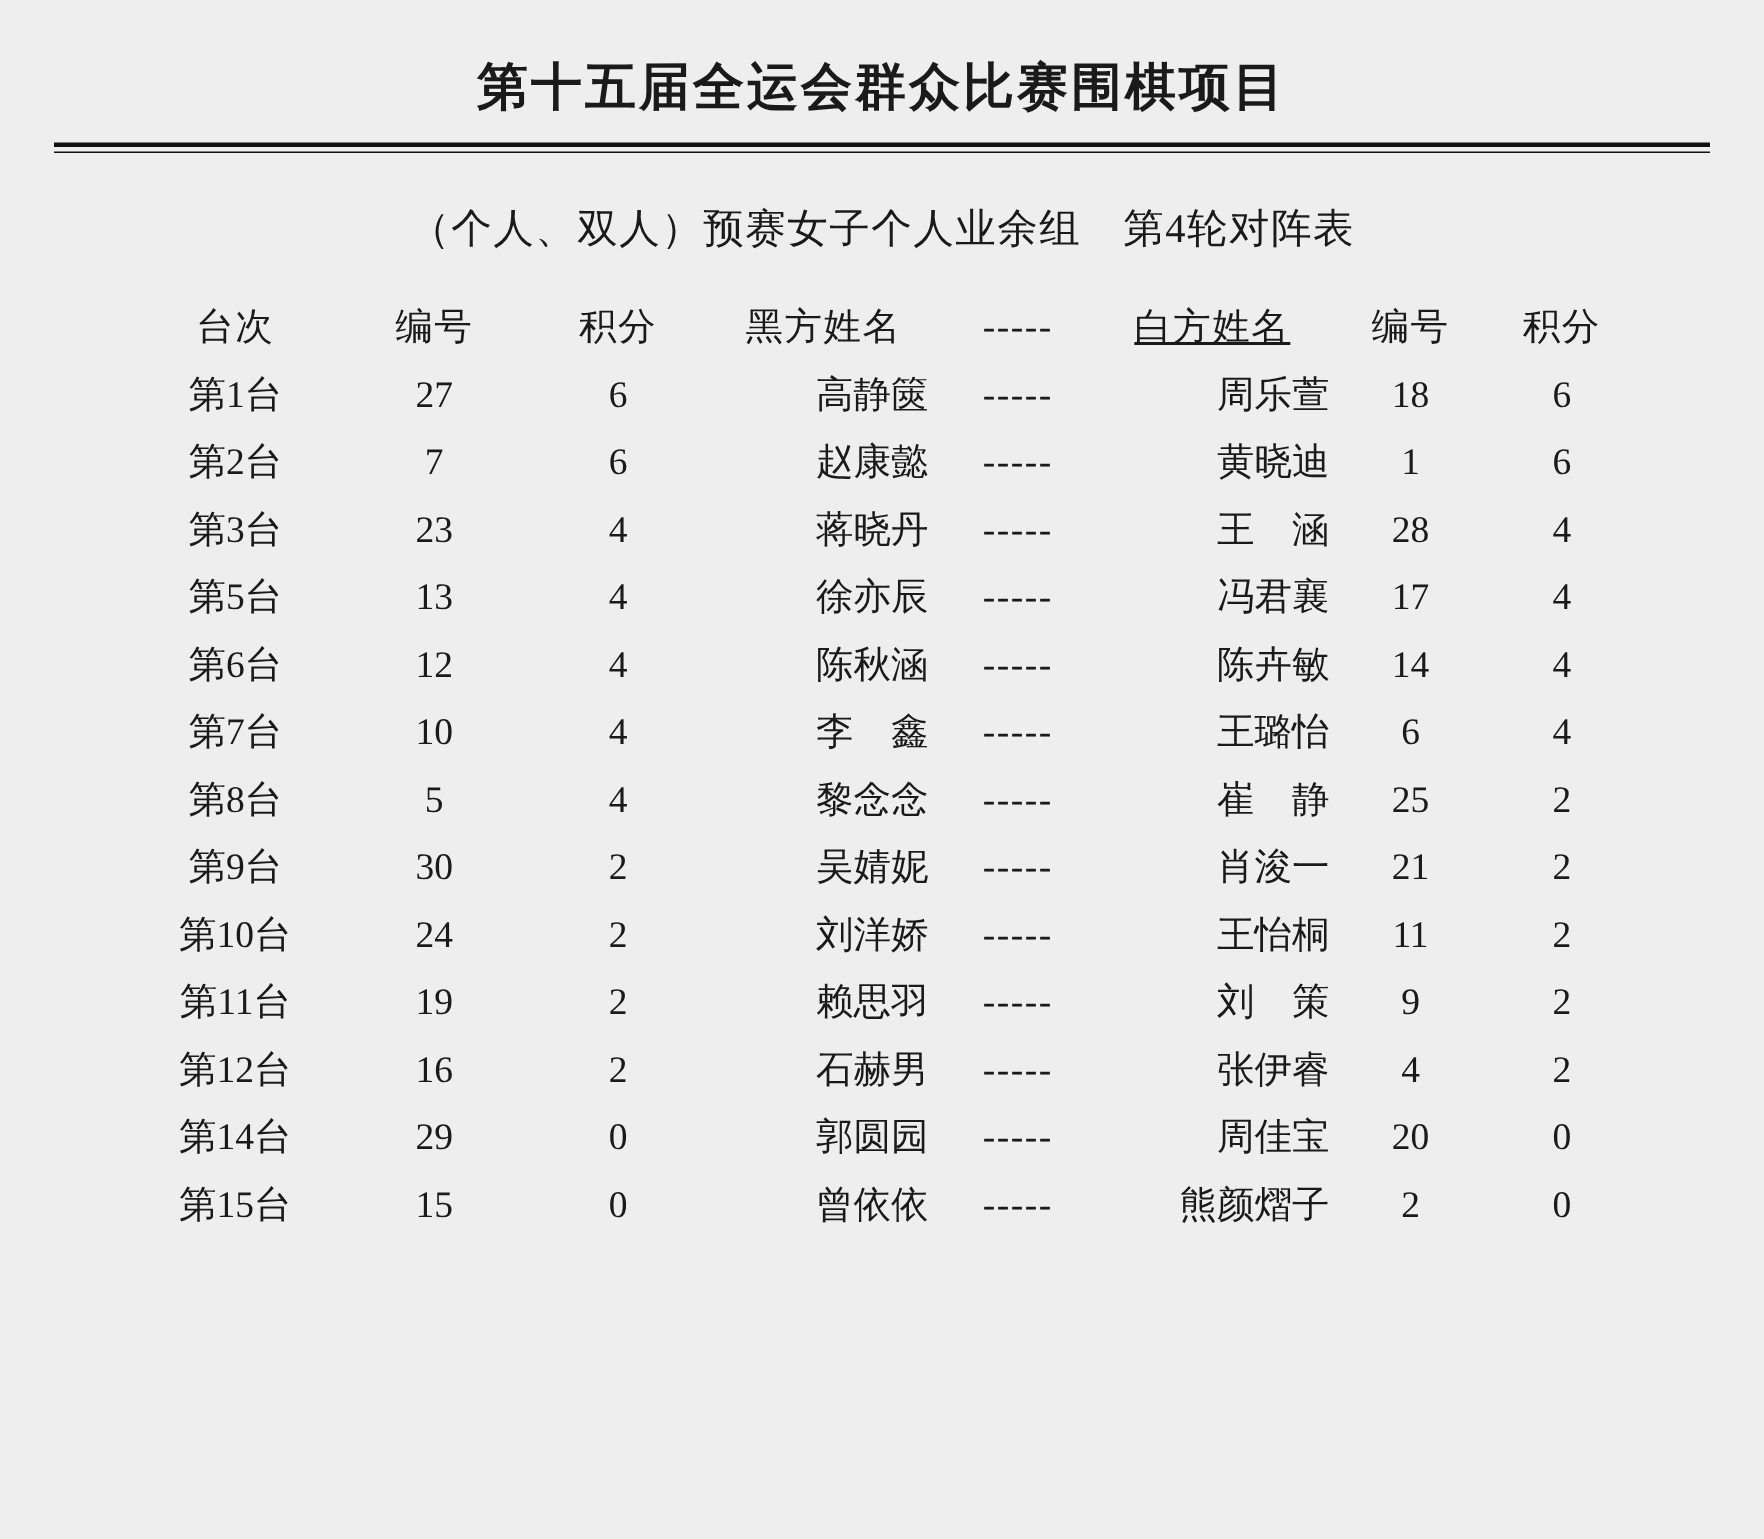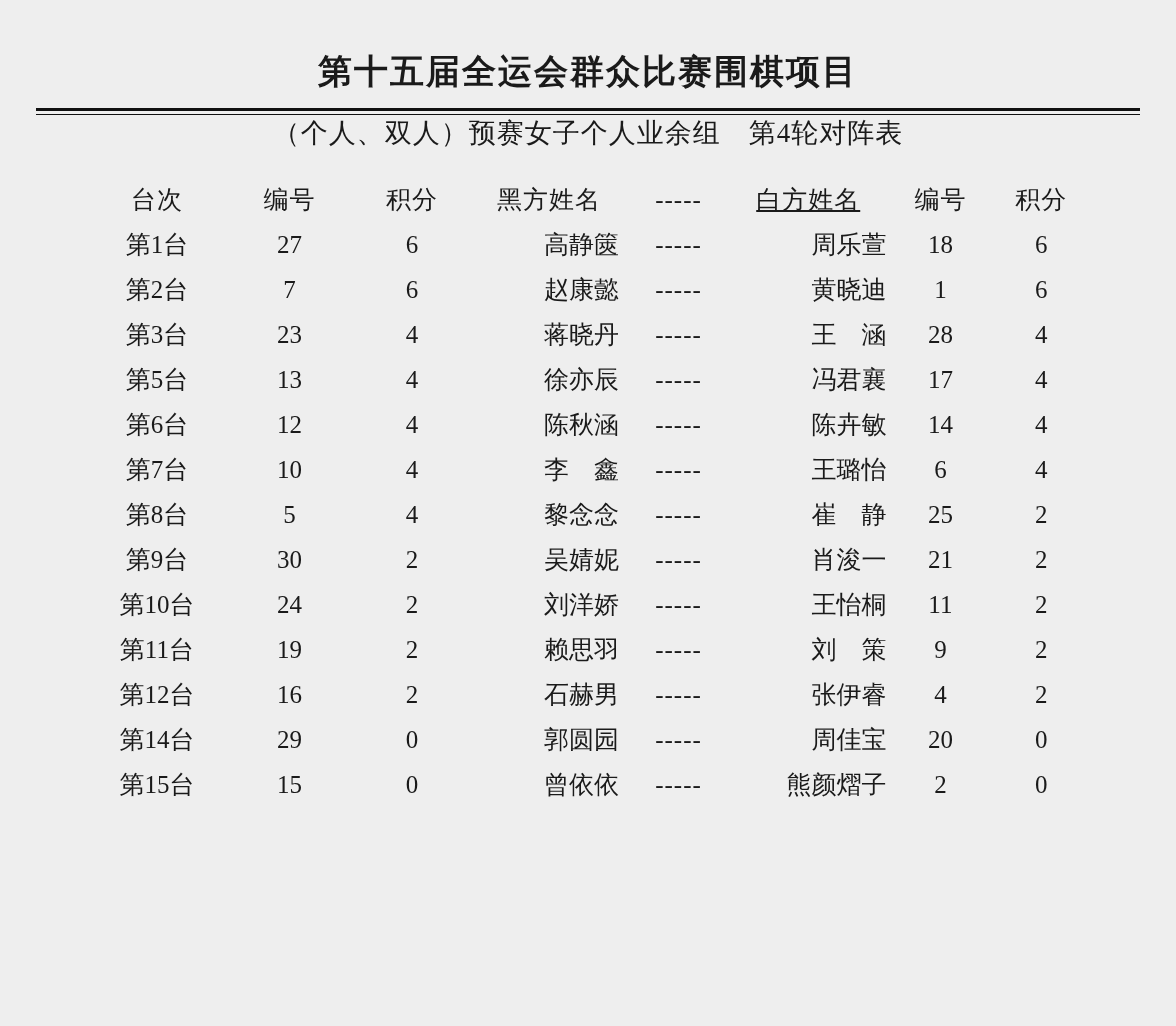--- a/index.html
+++ b/index.html
@@ -19,21 +19,21 @@
     width: 1176px;
     height: 1026px;
     box-sizing: border-box;
     padding: 0;
   }
   .doc-title {
     text-align: center;
     font-size: 34px;
     font-weight: bold;
     letter-spacing: 2px;
-    padding-top: 51px;
+    padding-top: 38px;
     line-height: 1.25;
   }
   .rule-wrap {
     margin: 14px auto 0 auto;
     width: 1104px;
   }
   .rule-thick {
     height: 3px;
     background: #111;
     width: 100%;
@@ -42,20 +42,21 @@
     height: 3px;
   }
   .rule-thin {
     height: 1px;
     background: #111;
     width: 100%;
   }
   .doc-subtitle {
     text-align: center;
     font-size: 27px;
+    margin-top: 32px;
     letter-spacing: 1px;
   }
   .table-wrap {
     margin: 26px auto 0 auto;
     width: 1000px;
   }
   table.pairings {
     width: 100%;
     border-collapse: collapse;
     font-size: 25px;

